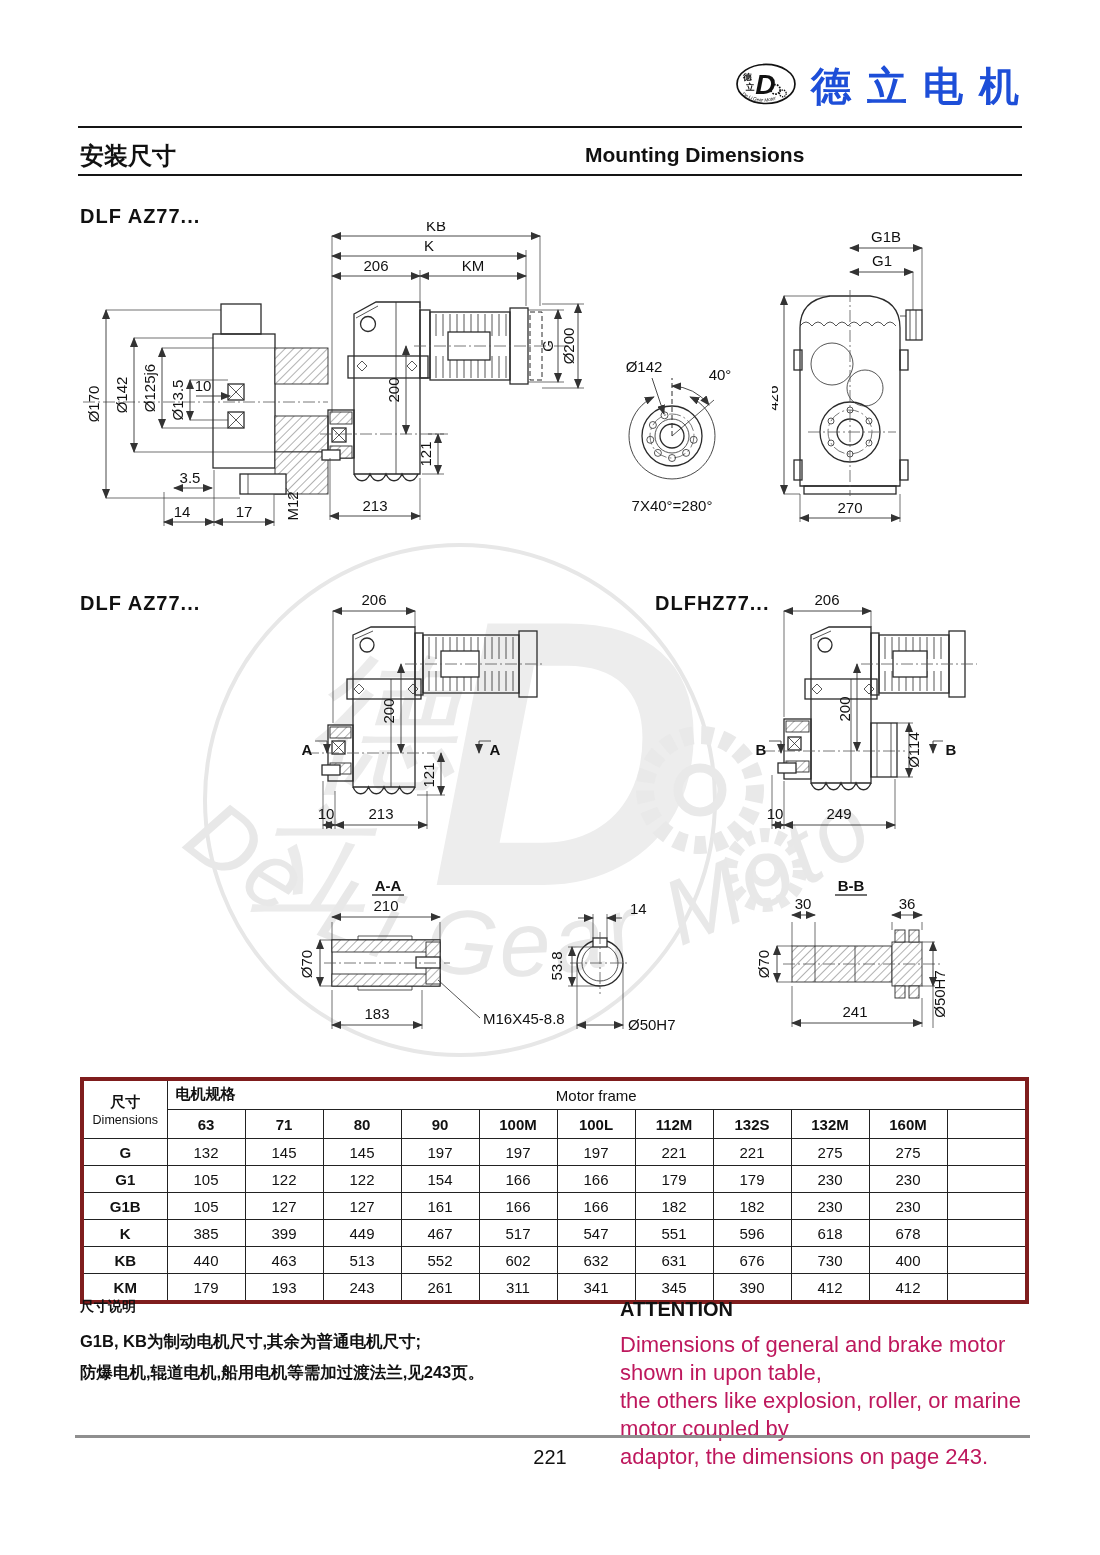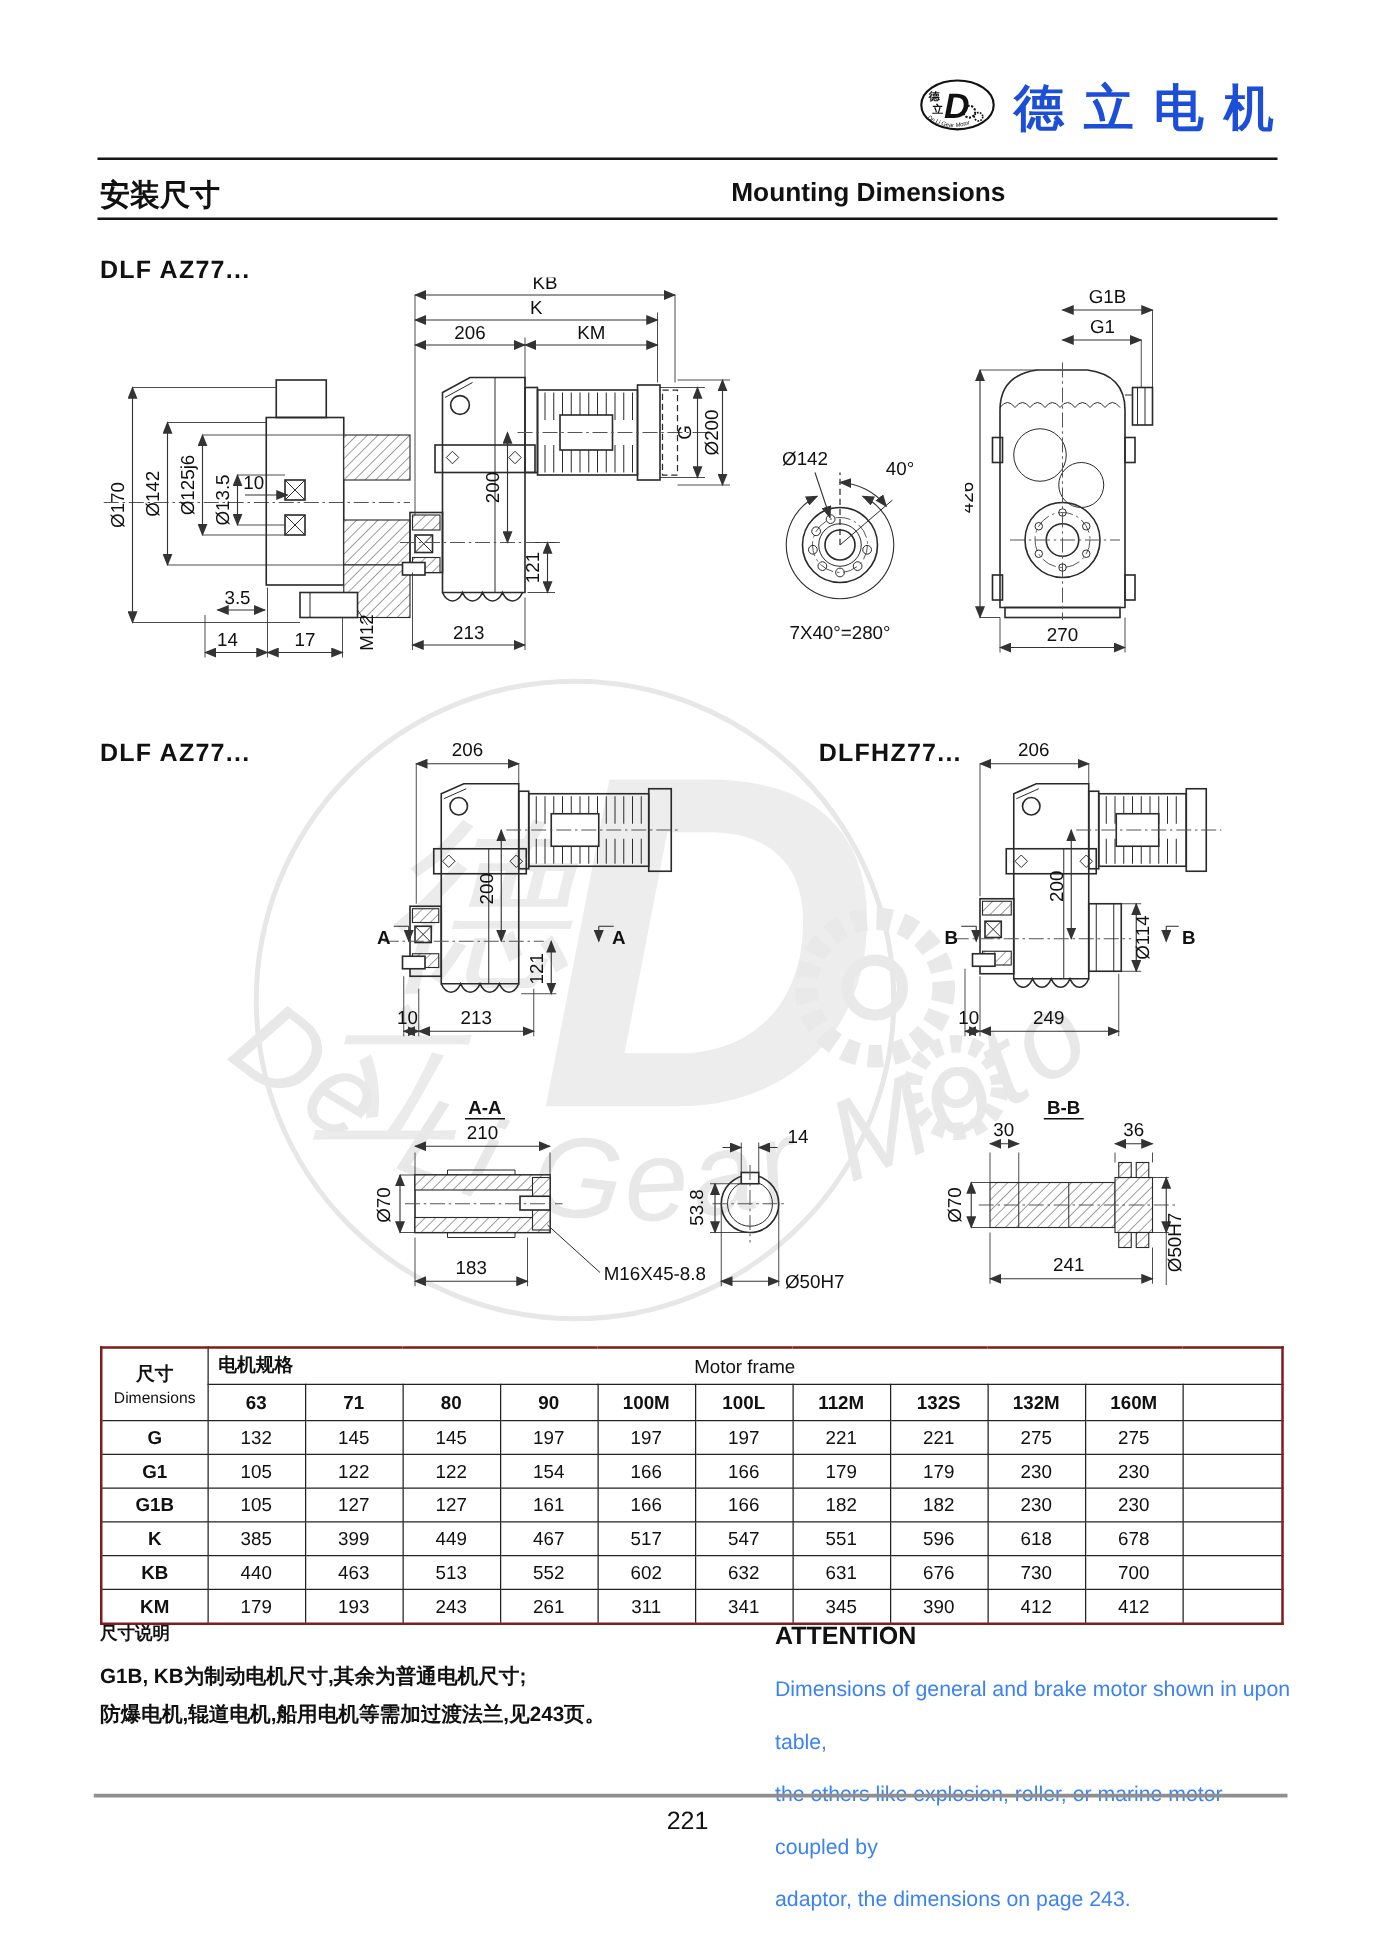--- a/index.html
+++ b/index.html
@@ -21,33 +21,33 @@
   .cl{stroke:#555;stroke-width:0.8;fill:none;stroke-dasharray:12 3 2 3;}
   .dash{stroke:#2b2b2b;stroke-width:1;fill:none;stroke-dasharray:5 3;}
   .ext{stroke:#333;stroke-width:0.7;fill:none;}
   .dim{stroke:#333;stroke-width:0.9;fill:none;marker-start:url(#ar);marker-end:url(#ar);}
   .dim1{stroke:#333;stroke-width:0.9;fill:none;marker-end:url(#ar);}
   .hat{fill:url(#hatch);stroke:#2b2b2b;stroke-width:0.9;}
   .wm{position:absolute;left:110px;top:540px;pointer-events:none;}
   .dims-table{border-collapse:collapse;table-layout:fixed;width:945px;}
   .dims-table th,.dims-table td{border:1px solid #222;text-align:center;
       font-size:15px;padding:0;overflow:hidden;white-space:nowrap;}
-  .dims-table{border:2px solid #7f1d1d;}
+  .dims-table{border:4px solid #7f1d1d;}
   .dims-table thead th{height:28px;}
   .dims-table tbody th,.dims-table tbody td{height:26px;}
   .dims-table tbody th{font-weight:bold;}
   .dims-table td{font-weight:normal;}
   .dim-col .zh{font-size:15px;font-weight:bold;line-height:20px;}
   .dim-col .en{font-size:12.5px;font-weight:normal;line-height:16px;}
   .frame-head{position:relative;font-weight:normal;}
   .frame-head .spec-zh{position:absolute;left:8px;top:4px;font-weight:bold;font-size:15px;}
   .note-title-zh{font-size:14px;font-weight:bold;margin-bottom:10px;}
   .note-line-zh{font-size:16.5px;font-weight:bold;line-height:31px;}
   .note-title-en{font-size:20px;font-weight:bold;margin-bottom:10px;}
-  .note-line-en{font-size:17px;line-height:42px;color:#3b82f6;}
+  .note-line-en{font-size:22px;line-height:28px;color:#be185d;}
   .footer-rule{position:absolute;left:75px;top:1435px;width:955px;height:3px;background:#8f8f8f;}
   .page-num{position:absolute;left:0;top:1446px;width:1100px;text-align:center;font-size:20px;}
 </style>
 </head>
 <body>
 
 <div class="page">
 
   <svg width="0" height="0" style="position:absolute" aria-hidden="true">
     <defs>
@@ -562,21 +562,21 @@
             <th>KB</th>
             <td>440</td>
             <td>463</td>
             <td>513</td>
             <td>552</td>
             <td>602</td>
             <td>632</td>
             <td>631</td>
             <td>676</td>
             <td>730</td>
-            <td>700</td>
+            <td>400</td>
             <td></td>
           </tr>
           <tr>
             <th>KM</th>
             <td>179</td>
             <td>193</td>
             <td>243</td>
             <td>261</td>
             <td>311</td>
             <td>341</td>

